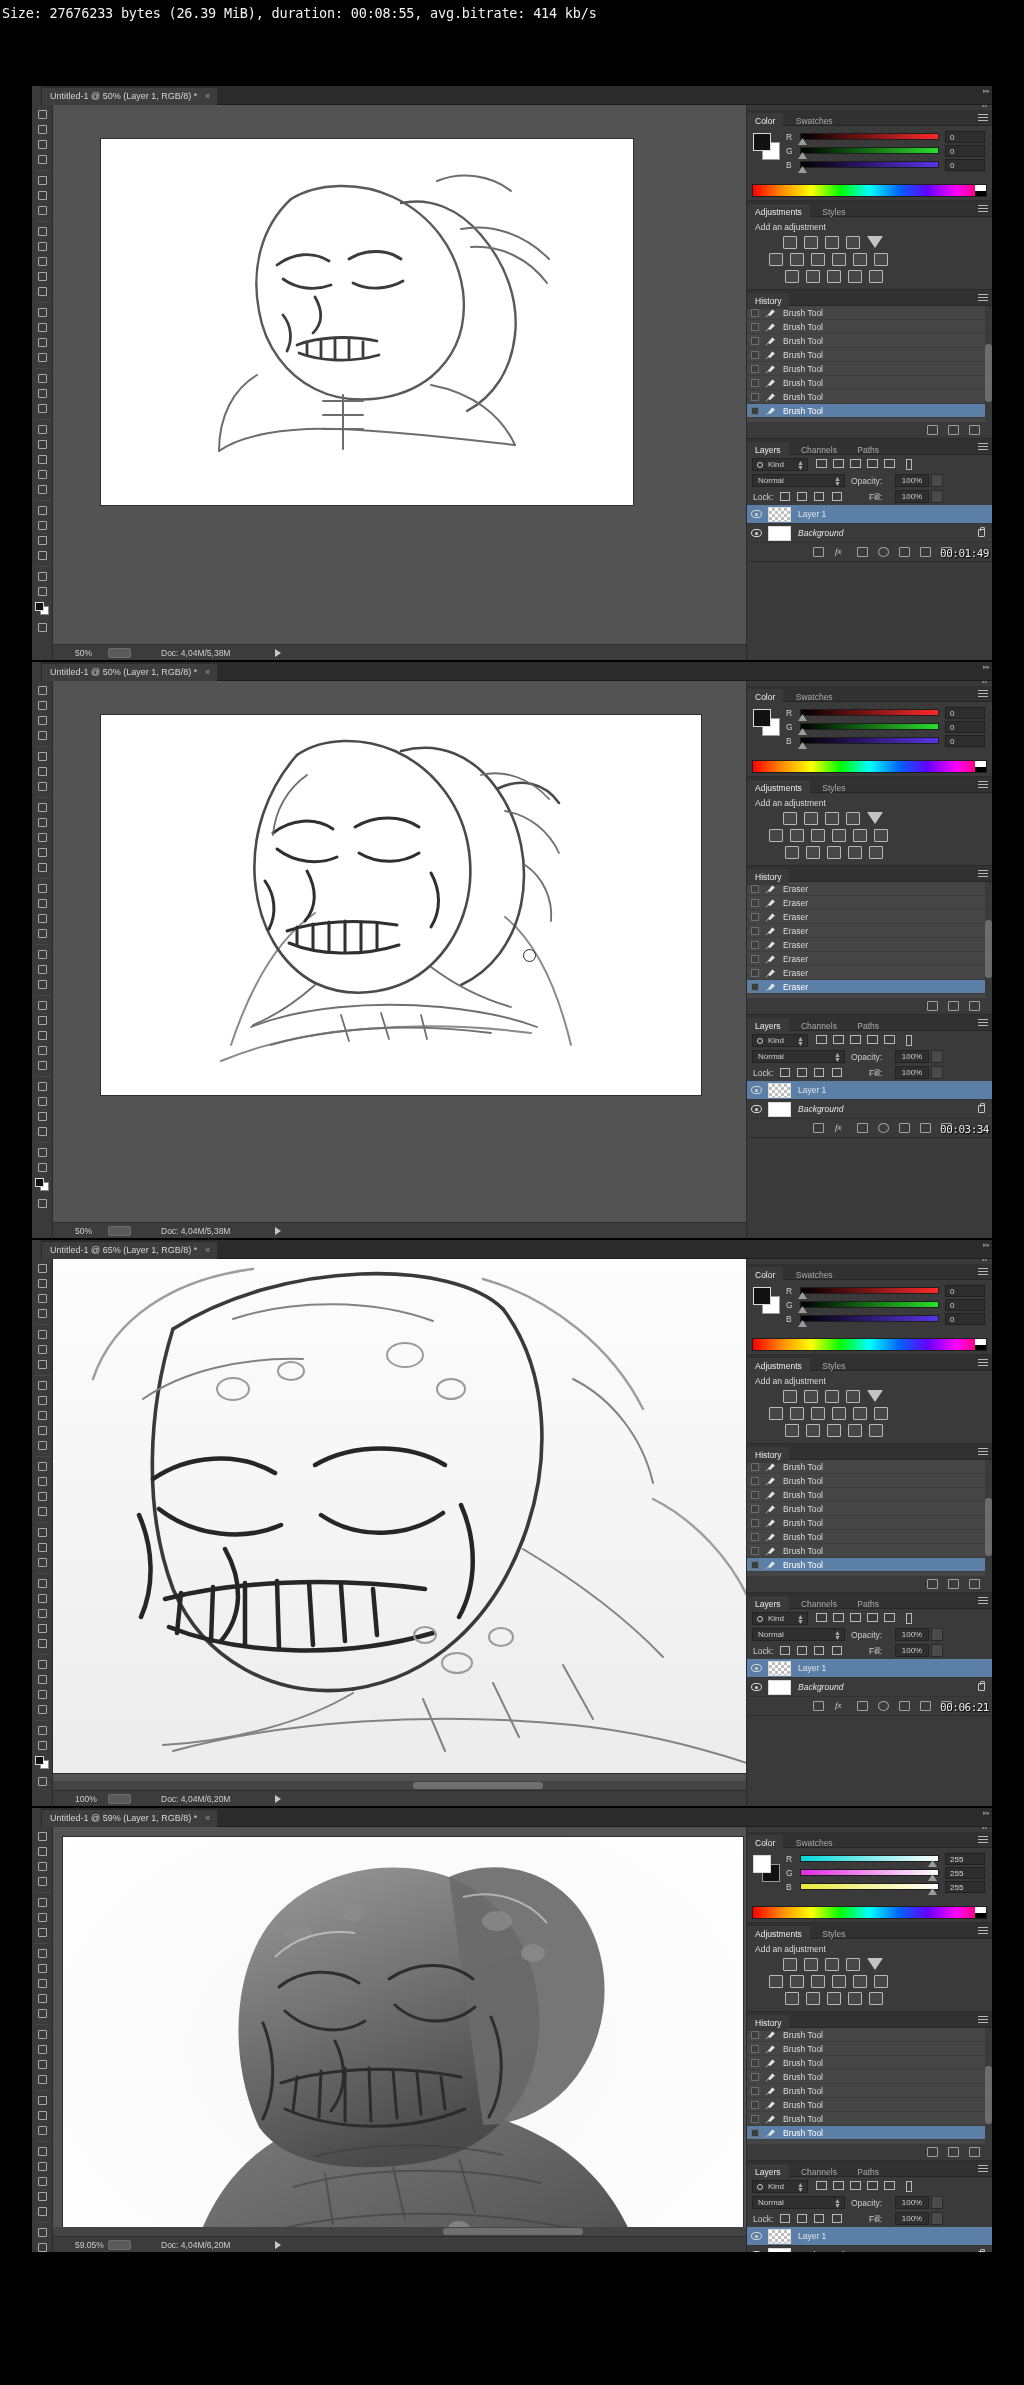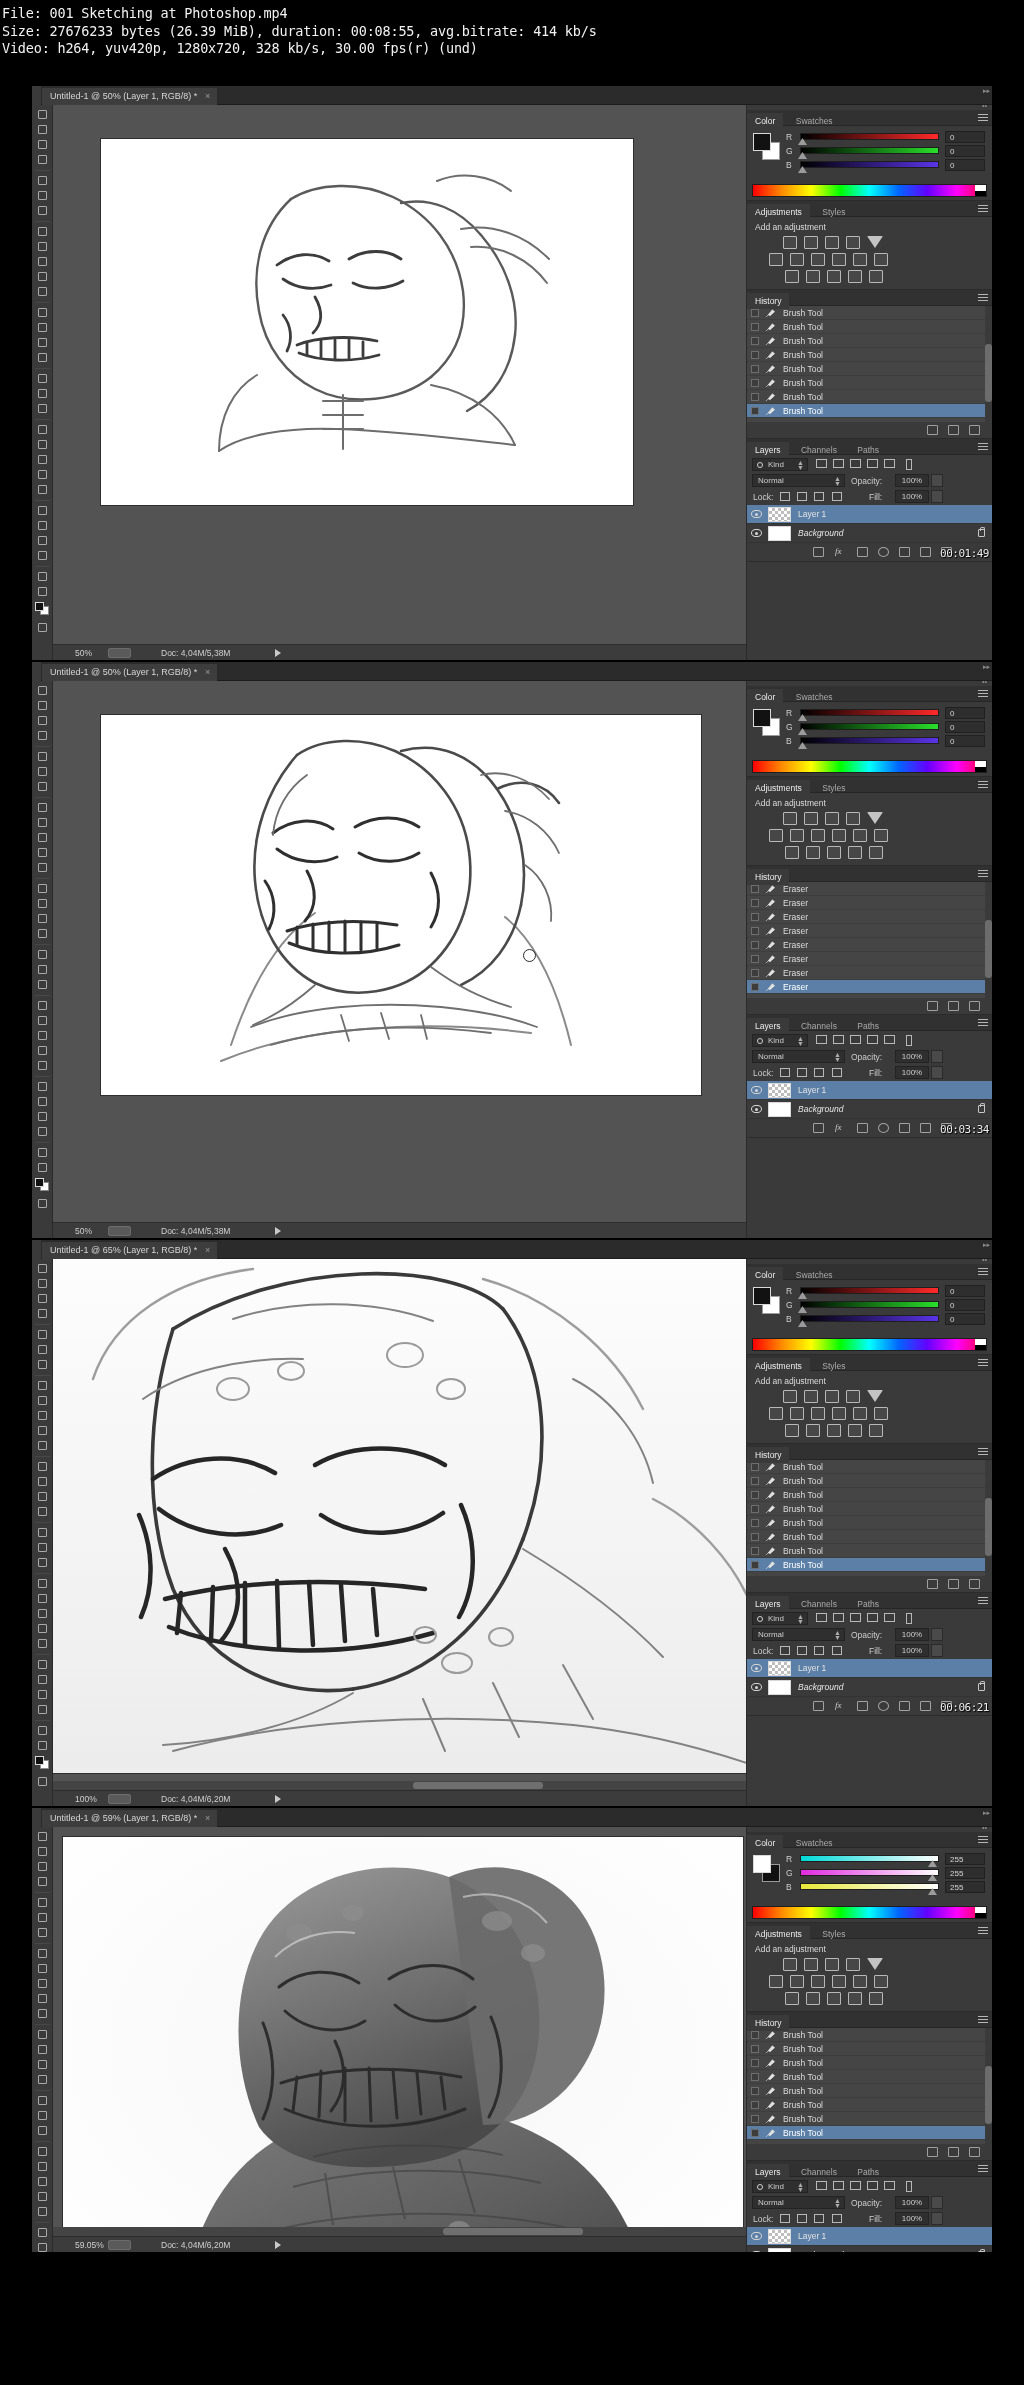--- a/index.html
+++ b/index.html
@@ -225,23 +225,21 @@
     position: absolute; right: 3px; bottom: 1px;
     font-family: "DejaVu Sans Mono", monospace; font-size: 11px;
     color: #efefef; letter-spacing: -0.5px;
     text-shadow: 0 0 2px #000, 1px 1px 1px #000;
   }
 </style>
 </head>
 <body>
 
 <div id="header">
-  <div>File: 001 Sketching at Photoshop.mp4</div>
   <div>Size: 27676233 bytes (26.39 MiB), duration: 00:08:55, avg.bitrate: 414 kb/s</div>
-  <div>Video: h264, yuv420p, 1280x720, 328 kb/s, 30.00 fps(r) (und)</div>
 </div>
 
 <div id="shots-root">
     <div class="shot s1" id="shot-1">
     <div class="tabbar">
       <span class="corner"></span>
       <span class="doctab">
         <span>Untitled-1 @ 50% (Layer 1, RGB/8) *</span>
         <span class="x">×</span>
       </span>

